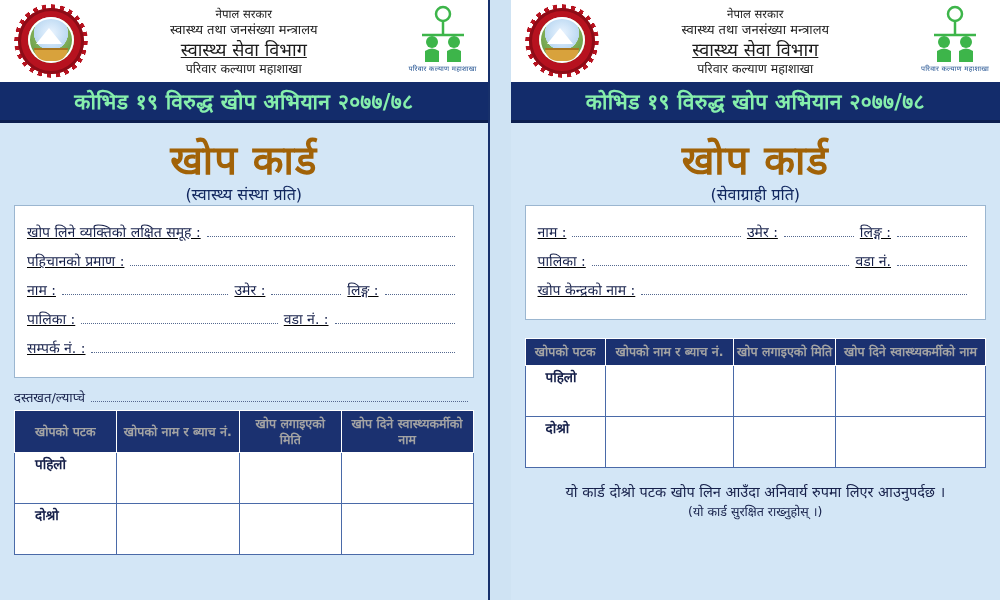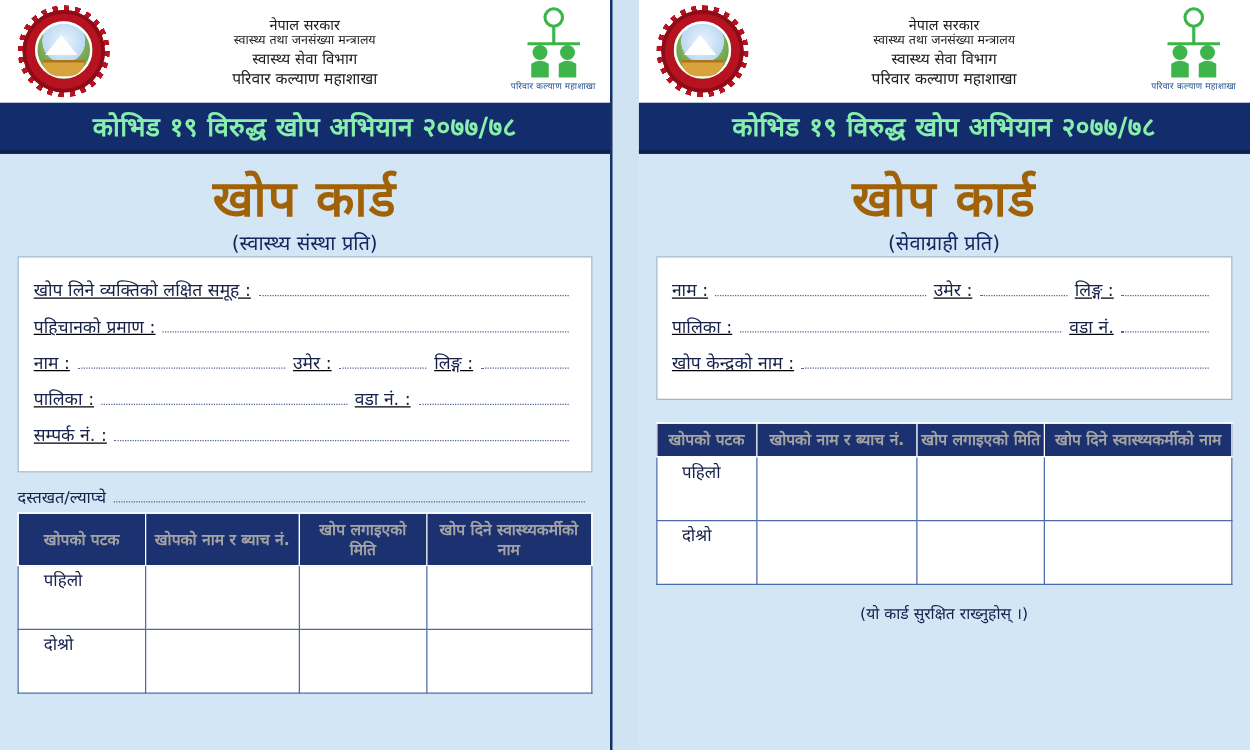--- a/index.html
+++ b/index.html
@@ -92,22 +92,22 @@
   .header-text {
     flex: 1 1 auto;
     text-align: center;
     line-height: 1.28;
     color: #1b1b1b;
     font-family: "DejaVu Sans", sans-serif;
     font-size: 12.5px;
     padding-right: 4px;
   }
   .header-text .ln1 { font-size: 11.5px; }
-  .header-text .ln2 { font-size: 10px; }
-  .header-text .ln3 { font-size: 12px; }
+  .header-text .ln2 { font-size: 13px; }
+  .header-text .ln3 { font-size: 18px; text-decoration: underline; }
   .header-text .ln4 { font-size: 12.5px; }
 
   .fp-logo {
     flex: 0 0 78px;
     width: 78px;
     text-align: center;
     position: relative;
     height: 74px;
   }
   .fp-logo svg { display: block; margin: 0 auto; }
@@ -210,21 +210,21 @@
   }
   table.vax td {
     border: 1px solid #4a6aa8;
     height: 46px;
     font-size: 13.5px;
     color: #16204a;
     padding: 2px 6px;
     vertical-align: top;
     background: #ffffff;
   }
-  table.vax td.rowhead { font-weight: normal; padding-left: 20px; }
+  table.vax td.rowhead { font-weight: bold; padding-left: 20px; }
 
   .footnote {
     font-size: 14.5px;
     color: #16204a;
     text-align: center;
     margin-top: 14px;
     line-height: 1.5;
   }
   .footnote .small {
     font-size: 12.5px;
@@ -408,18 +408,19 @@
           <tr>
             <td class="rowhead">दोश्रो</td>
             <td></td>
             <td></td>
             <td></td>
           </tr>
         </tbody>
       </table>
 
       <div class="footnote">
+        <div>यो कार्ड दोश्रो पटक खोप लिन आउँदा अनिवार्य रुपमा लिएर आउनुपर्दछ ।</div>
         <div class="small">(यो कार्ड सुरक्षित राख्नुहोस् ।)</div>
       </div>
     </div>
   </div>
 
 </div>
 
 </body></html>

